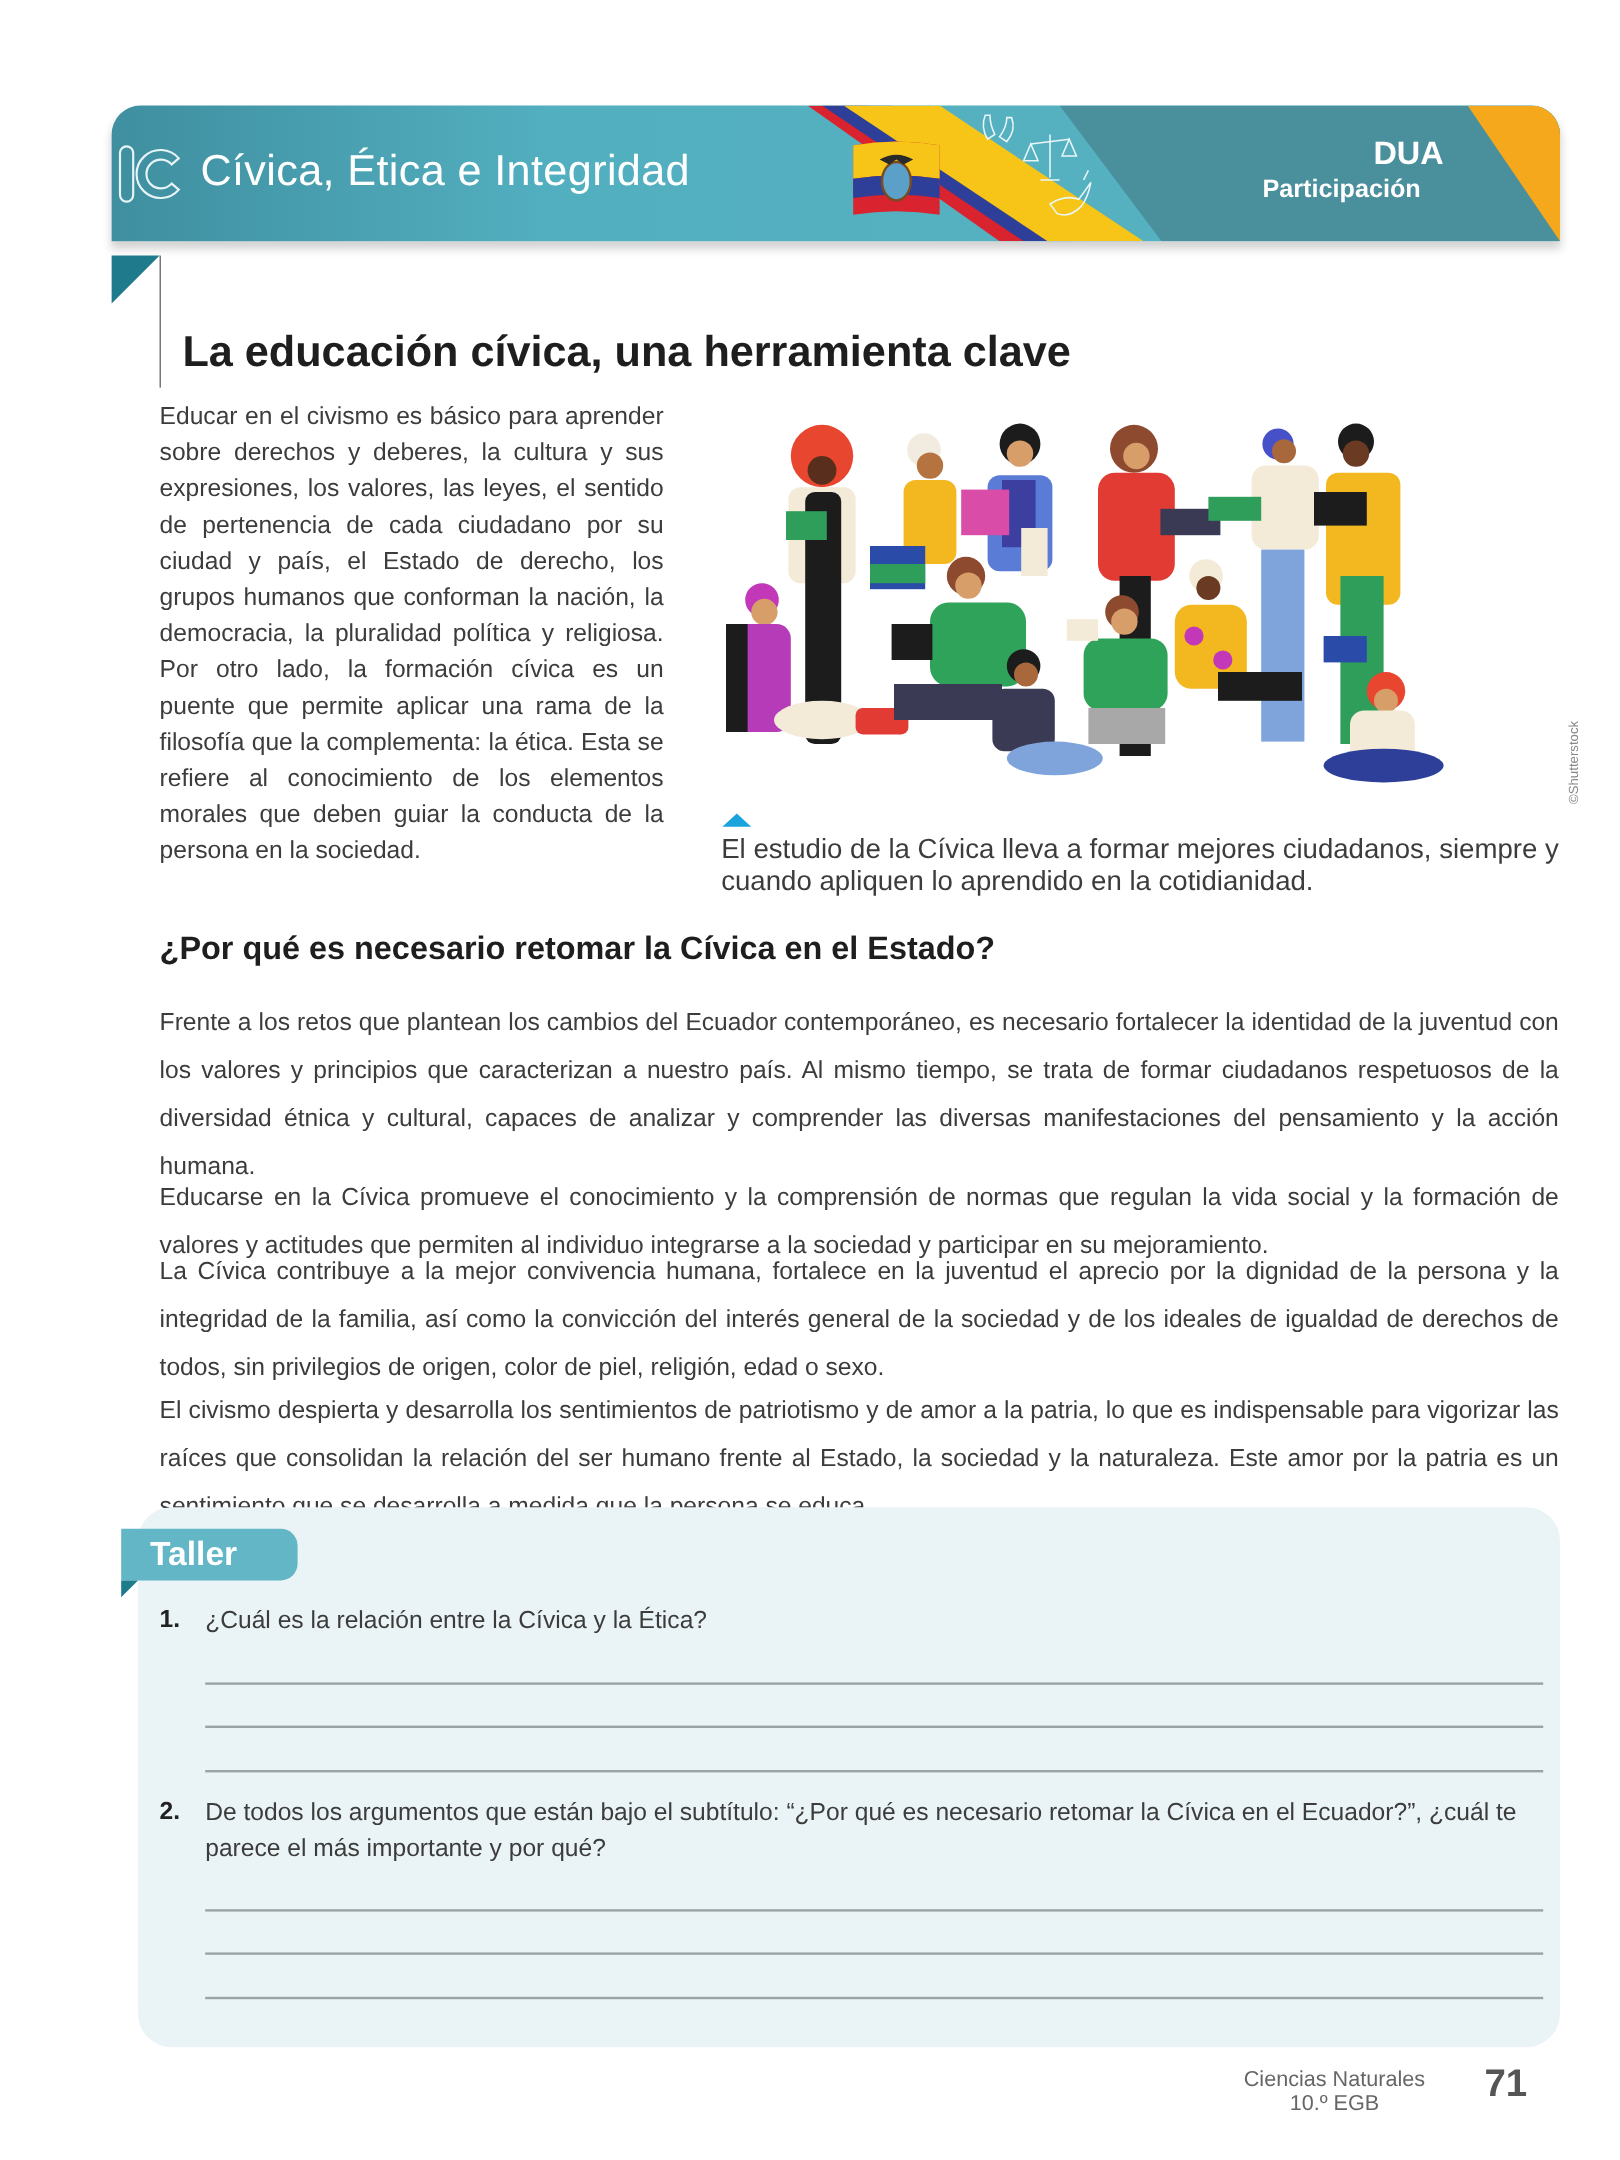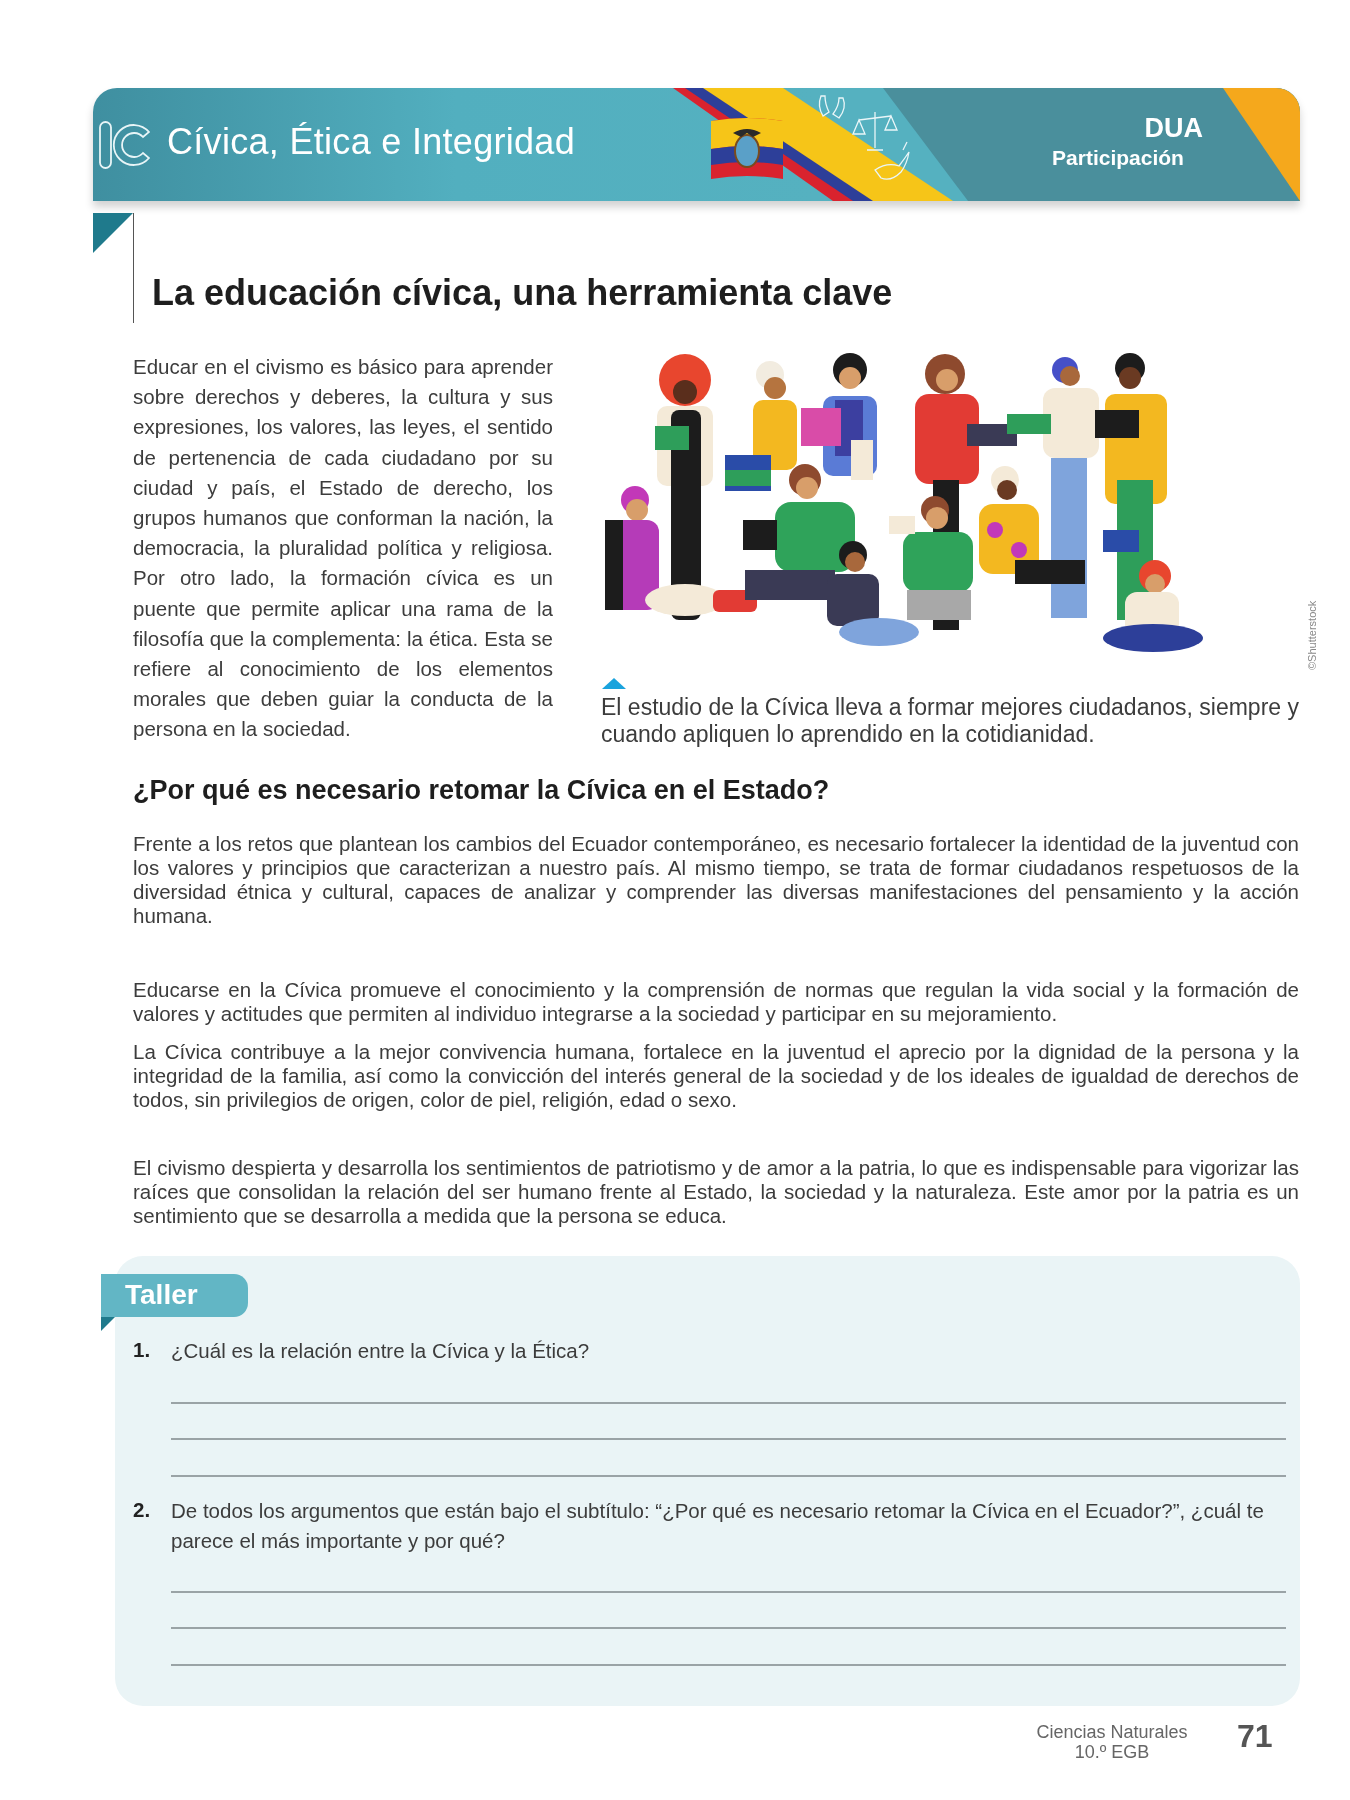--- a/index.html
+++ b/index.html
@@ -18,32 +18,32 @@
   .header-title { position:absolute; left:74px; top:33px; font-size:36px; color:#fff; letter-spacing:0.3px; }
   .dua-box { position:absolute; left:940px; top:24px; width:170px; text-align:center; color:#fff; font-weight:bold; }
   .dua-title { font-size:27px; line-height:32px;text-align:right; }
   .dua-sub { font-size:21px; line-height:28px; }
 
   
   #title-rule { left:133px; top:213px; width:1px; height:110px; background:#555; }
   #page-title { left:152px; top:248px; font-size:36px; font-weight:bold; color:#1e1e1e;margin-top:24px; }
 
   
-  #intro { left:133px; top:332px; width:420px; font-size:20.5px; line-height:30.2px; text-align:justify; color:#3c3c3c;margin-top:20px; }
+  #intro { left:133px; top:332px; width:420px; font-size:20.5px; line-height:30.2px; text-align:justify; color:#3c3c3c; }
 
   
   #illustration { left:595px; top:340px; width:705px; height:325px; }
   #credit { left:1306px; top:670px; transform:rotate(-90deg); transform-origin:left top; font-size:11px; color:#888; }
   #caption-triangle { left:602px; top:678px; width:0; height:0; border-left:12px solid transparent; border-right:12px solid transparent; border-bottom:11px solid #1aa3dd; }
   #caption { left:601px; top:694px; width:700px; font-size:23px; line-height:27px; color:#3c3c3c; }
 
   
   #subheading { left:133px; top:775px; font-size:27px; font-weight:bold; color:#1e1e1e; }
 
-  .para { position:absolute; left:133px; width:1166px; font-size:20.5px; line-height:24px; text-align:justify; color:#3c3c3c; }
+  .para { position:absolute; left:133px; width:1166px; font-size:20.5px; line-height:40px; text-align:justify; color:#3c3c3c; }
 
   
   #taller-box { left:115px; top:1256px; width:1185px; height:450px; background:#eaf4f6; border-radius:28px; }
   #taller-tab { left:101px; top:1274px; width:147px; height:43px; background:#62b6c5; border-radius:0 14px 14px 0; }
   #taller-fold { left:101px; top:1317px; width:0; height:0; border-left:14px solid #1f7a8c; border-bottom:14px solid transparent; }
   #taller-label { left:125px; top:1279px; font-size:28px; font-weight:bold; color:#fff; }
   .q-num { position:absolute; left:133px; font-size:20.5px; font-weight:bold; color:#222; }
   .q-text { position:absolute; left:171px; width:1128px; font-size:20.5px; line-height:30.2px; color:#3c3c3c; }
   .answer-line { position:absolute; left:171px; width:1115px; height:1.5px; background:#9aa3a6; }
 

